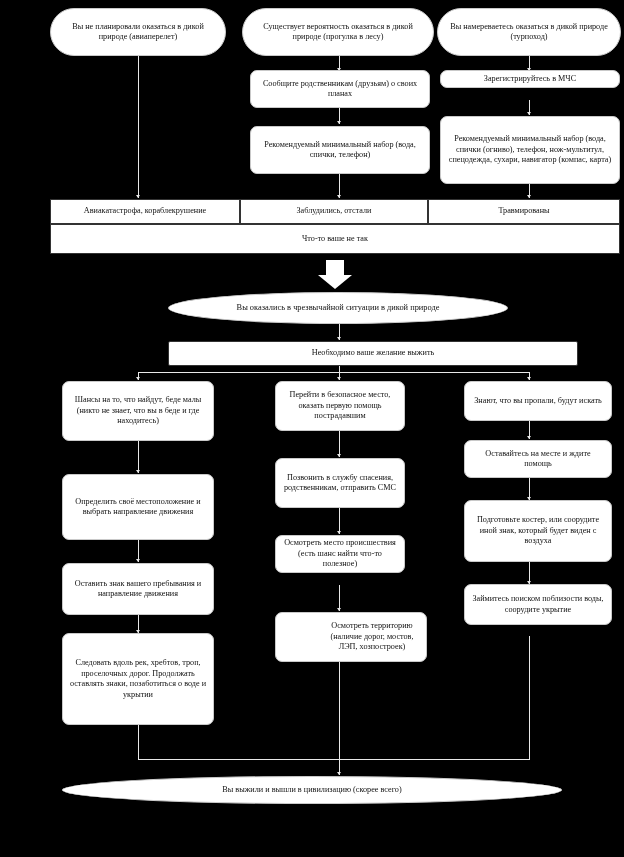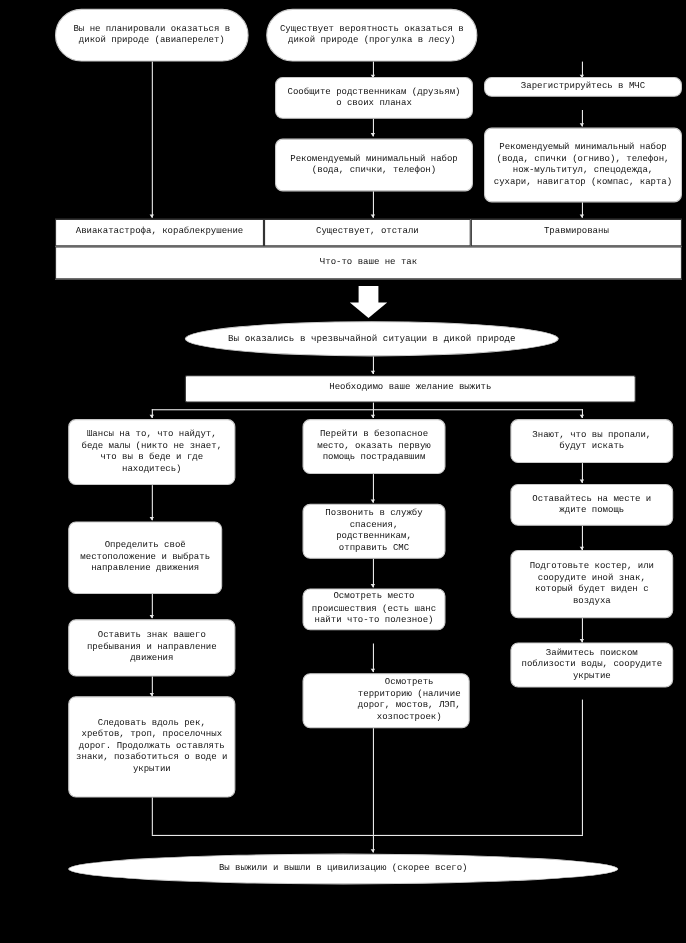--- a/index.html
+++ b/index.html
@@ -12,21 +12,20 @@
     height: 857px;
     position: relative;
     overflow: hidden;
     font-family: "Liberation Serif", "DejaVu Serif", serif;
   }
   .stage {
     position: absolute;
     left: 0; top: 0;
     width: 624px;
     height: 857px;
-    font-family: Liberation Mono, monospace;
   }
 
   
   .node {
     position: absolute;
     box-sizing: border-box;
     background: #ffffff;
     color: #111111;
     display: flex;
     align-items: center;
@@ -83,20 +82,23 @@
 <body>
 
 <div class="stage">
 
   <div class="node round" style="left:50px; top:8px; width:176px; height:48px;">
     <span>Вы не планировали оказаться в дикой природе (авиаперелет)</span>
   </div>
   <div class="node round" style="left:242px; top:8px; width:192px; height:48px;">
     <span>Существует вероятность оказаться в дикой природе (прогулка в лесу)</span>
   </div>
+  <div class="node round" style="left:437px; top:8px; width:184px; height:48px;">
+    <span>Вы намереваетесь оказаться в дикой природе (турпоход)</span>
+  </div>
 
   <div class="conn" style="left:339px; top:56px; height:15px;"></div>
   <div class="arrowhead" style="left:337px; top:68px;"></div>
   <div class="conn" style="left:529px; top:56px; height:15px;"></div>
   <div class="arrowhead" style="left:527px; top:68px;"></div>
 
   <div class="node rrect" style="left:250px; top:70px; width:180px; height:38px;">
     <span>Сообщите родственникам (друзьям) о своих планах</span>
   </div>
   <div class="node rrect" style="left:440px; top:70px; width:180px; height:18px;">
@@ -119,21 +121,21 @@
   <div class="arrowhead" style="left:136px; top:195px;"></div>
   <div class="conn" style="left:339px; top:174px; height:24px;"></div>
   <div class="arrowhead" style="left:337px; top:195px;"></div>
   <div class="conn" style="left:529px; top:184px; height:14px;"></div>
   <div class="arrowhead" style="left:527px; top:195px;"></div>
 
   <div class="node sharp" style="left:50px; top:199px; width:190px; height:25px;">
     <span>Авиакатастрофа, кораблекрушение</span>
   </div>
   <div class="node sharp" style="left:240px; top:199px; width:188px; height:25px;">
-    <span>Существует, отстали</span>
+    <span>Заблудились, отстали</span>
   </div>
   <div class="node sharp" style="left:428px; top:199px; width:192px; height:25px;">
     <span>Травмированы</span>
   </div>
 
   <div class="node plain" style="left:50px; top:224px; width:570px; height:30px;">
     <span>Что-то ваше не так</span>
   </div>
 
   <div class="bigarrow" style="left:318px; top:260px;">
@@ -160,21 +162,21 @@
   <div class="arrowhead" style="left:337px; top:377px;"></div>
   <div class="conn" style="left:529px; top:372px; height:8px;"></div>
   <div class="arrowhead" style="left:527px; top:377px;"></div>
 
   <div class="node rrect" style="left:62px; top:381px; width:152px; height:60px;">
     <span>Шансы на то, что найдут, беде малы (никто не знает, что вы в беде и где находитесь)</span>
   </div>
   <div class="conn" style="left:138px; top:441px; height:32px;"></div>
   <div class="arrowhead" style="left:136px; top:470px;"></div>
 
-  <div class="node rrect" style="left:62px; top:474px; width:140px; height:66px;">
+  <div class="node rrect" style="left:62px; top:474px; width:152px; height:66px;">
     <span>Определить своё местоположение и выбрать направление движения</span>
   </div>
   <div class="conn" style="left:138px; top:540px; height:22px;"></div>
   <div class="arrowhead" style="left:136px; top:559px;"></div>
 
   <div class="node rrect" style="left:62px; top:563px; width:152px; height:52px;">
     <span>Оставить знак вашего пребывания и направление движения</span>
   </div>
   <div class="conn" style="left:138px; top:615px; height:18px;"></div>
   <div class="arrowhead" style="left:136px; top:630px;"></div>

